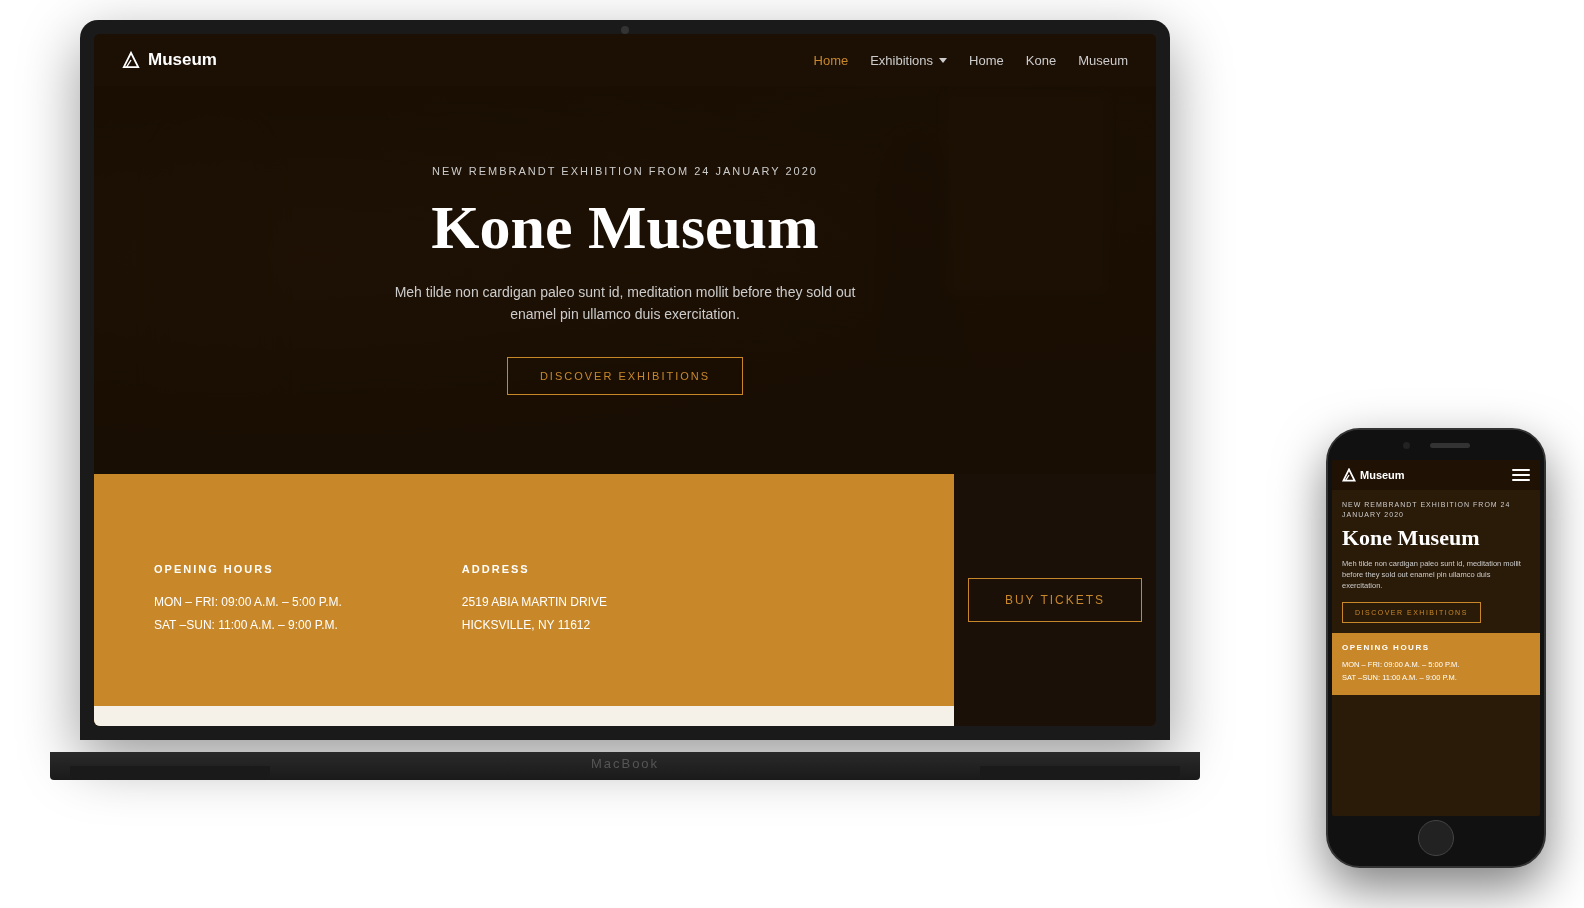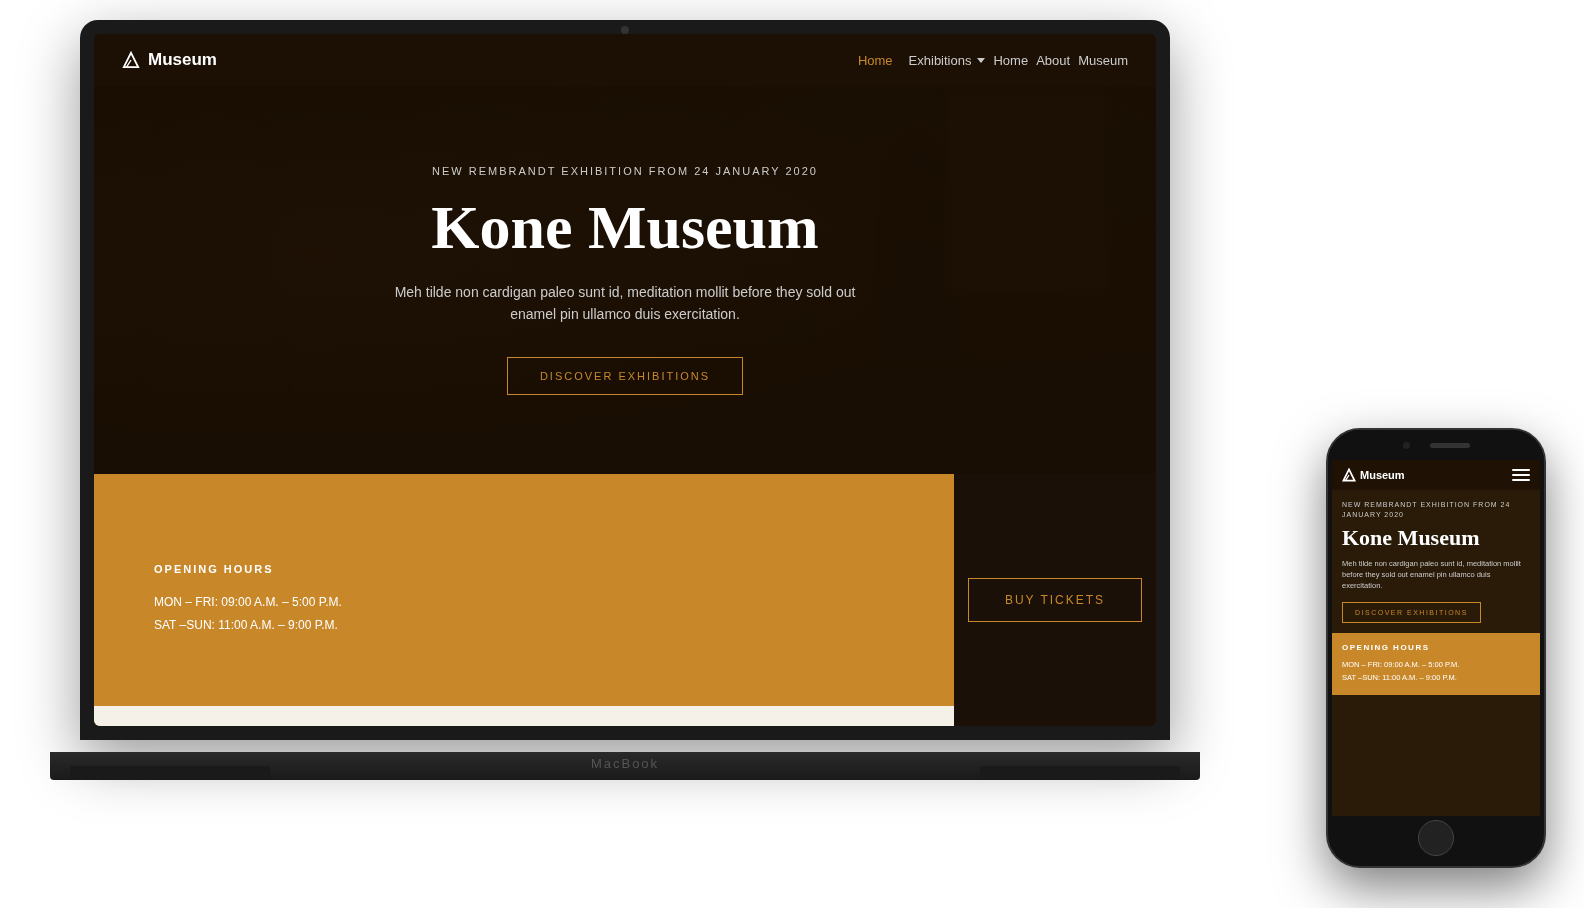--- a/index.html
+++ b/index.html
@@ -114,41 +114,40 @@
       display: flex;
       align-items: center;
       gap: 8px;
       color: #fff;
       font-size: 17px;
       font-weight: bold;
     }
 
     .nav-links {
       display: flex;
-      gap: 8px;
+      gap: 22px;
       align-items: center;
       justify-content: space-between;
     }
 
     .nav-link {
       color: #ccc;
       font-size: 13px;
       cursor: pointer;
       text-decoration: none;
     }
 
     .nav-link.active {
       color: #c8882a;
     }
 
     .nav-link-exhibitions {
       display: flex;
       align-items: center;
       gap: 4px;
-      margin-left: 8px;
     }
 
     
     .hero-bg {
       position: absolute;
       top: 0; left: 0; right: 0;
       height: 440px;
       background: #2a1a08;
       overflow: hidden;
     }
@@ -507,39 +506,46 @@
             </svg>
             <span>Museum</span>
           </div>
           <div class="nav-links">
             <a class="nav-link active">Home</a>
             <a class="nav-link nav-link-exhibitions">
               <span>Exhibitions</span>
               <span class="chevron"></span>
             </a>
             <a class="nav-link">Home</a>
-            <a class="nav-link">About</a>
+            <a class="nav-link">Kone</a>
             <a class="nav-link">Museum</a>
           </div>
         </nav>
 
         <div class="hero-content">
           <p class="hero-subtitle">NEW REMBRANDT EXHIBITION FROM 24 JANUARY 2020</p>
           <h1 class="hero-title">Kone Museum</h1>
           <p class="hero-desc">Meh tilde non cardigan paleo sunt id, meditation mollit before they sold out enamel pin ullamco duis exercitation.</p>
           <button class="hero-btn">DISCOVER EXHIBITIONS</button>
         </div>
 
         <div class="info-bar">
           <div class="info-bar-gold">
             <div>
               <p class="info-section-title">OPENING HOURS</p>
               <p class="info-section-text">
                 <span>MON – FRI: 09:00 A.M. – 5:00 P.M.</span><br>
                 <span>SAT –SUN: 11:00 A.M. – 9:00 P.M.</span>
+              </p>
+            </div>
+            <div>
+              <p class="info-section-title">ADDRESS</p>
+              <p class="info-section-text">
+                <span>2519 ABIA MARTIN DRIVE</span><br>
+                <span>HICKSVILLE, NY 11612</span>
               </p>
             </div>
           </div>
           <div class="info-bar-dark">
             <button class="buy-tickets-btn">BUY TICKETS</button>
           </div>
           <div class="info-cream-strip"></div>
         </div>
 
       </div>

